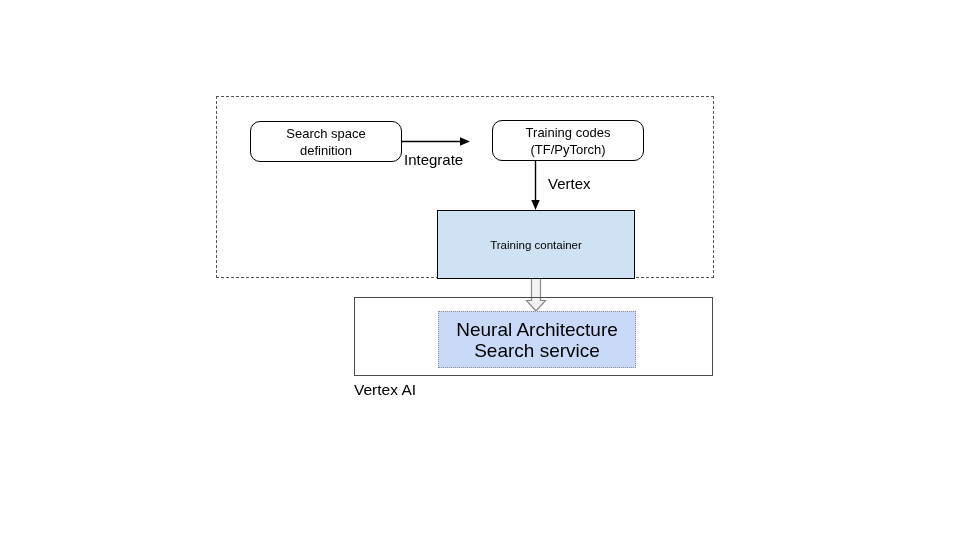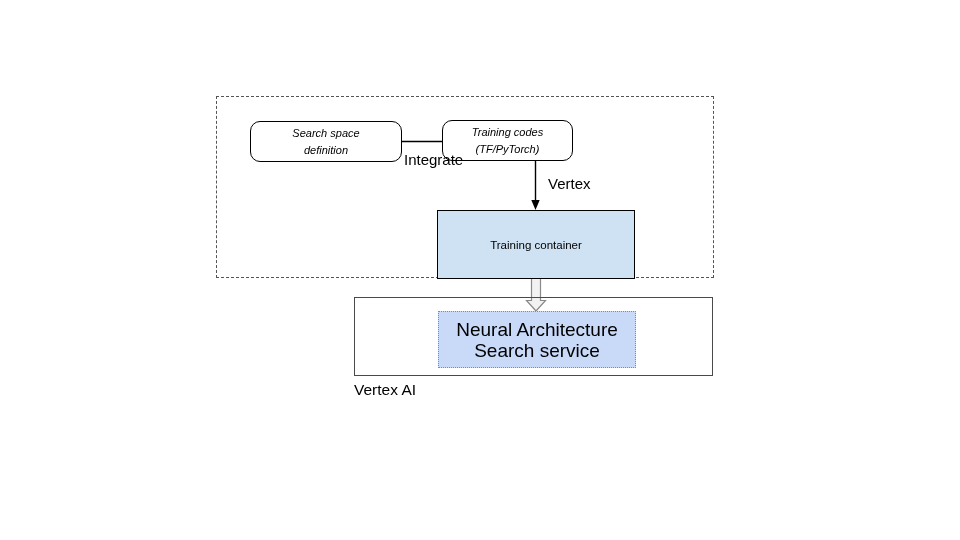--- a/index.html
+++ b/index.html
@@ -41,31 +41,30 @@
     justify-content: center;
     text-align: center;
     color: #000000;
     z-index: 3;
   }
   .node .lbl { white-space: pre-line; }
   .rounded {
     background: #ffffff;
     border: 1.5px solid #000000;
     border-radius: 10px;
-    font-size: 11px;
+    font-size: 13px;
     line-height: 17px;
-    font-style: italic;
   }
   .search-space {
     left: 250px; top: 121px;
     width: 152px; height: 41px;
   }
   .training-codes {
-    left: 442px; top: 120px;
-    width: 131px; height: 41px;
+    left: 492px; top: 120px;
+    width: 152px; height: 41px;
   }
   .training-container {
     left: 437px; top: 210px;
     width: 198px; height: 69px;
     background: #cfe2f3;
     border: 1px solid #000000;
     font-size: 11.5px;
   }
   .nas-service {
     left: 438px; top: 311px;

